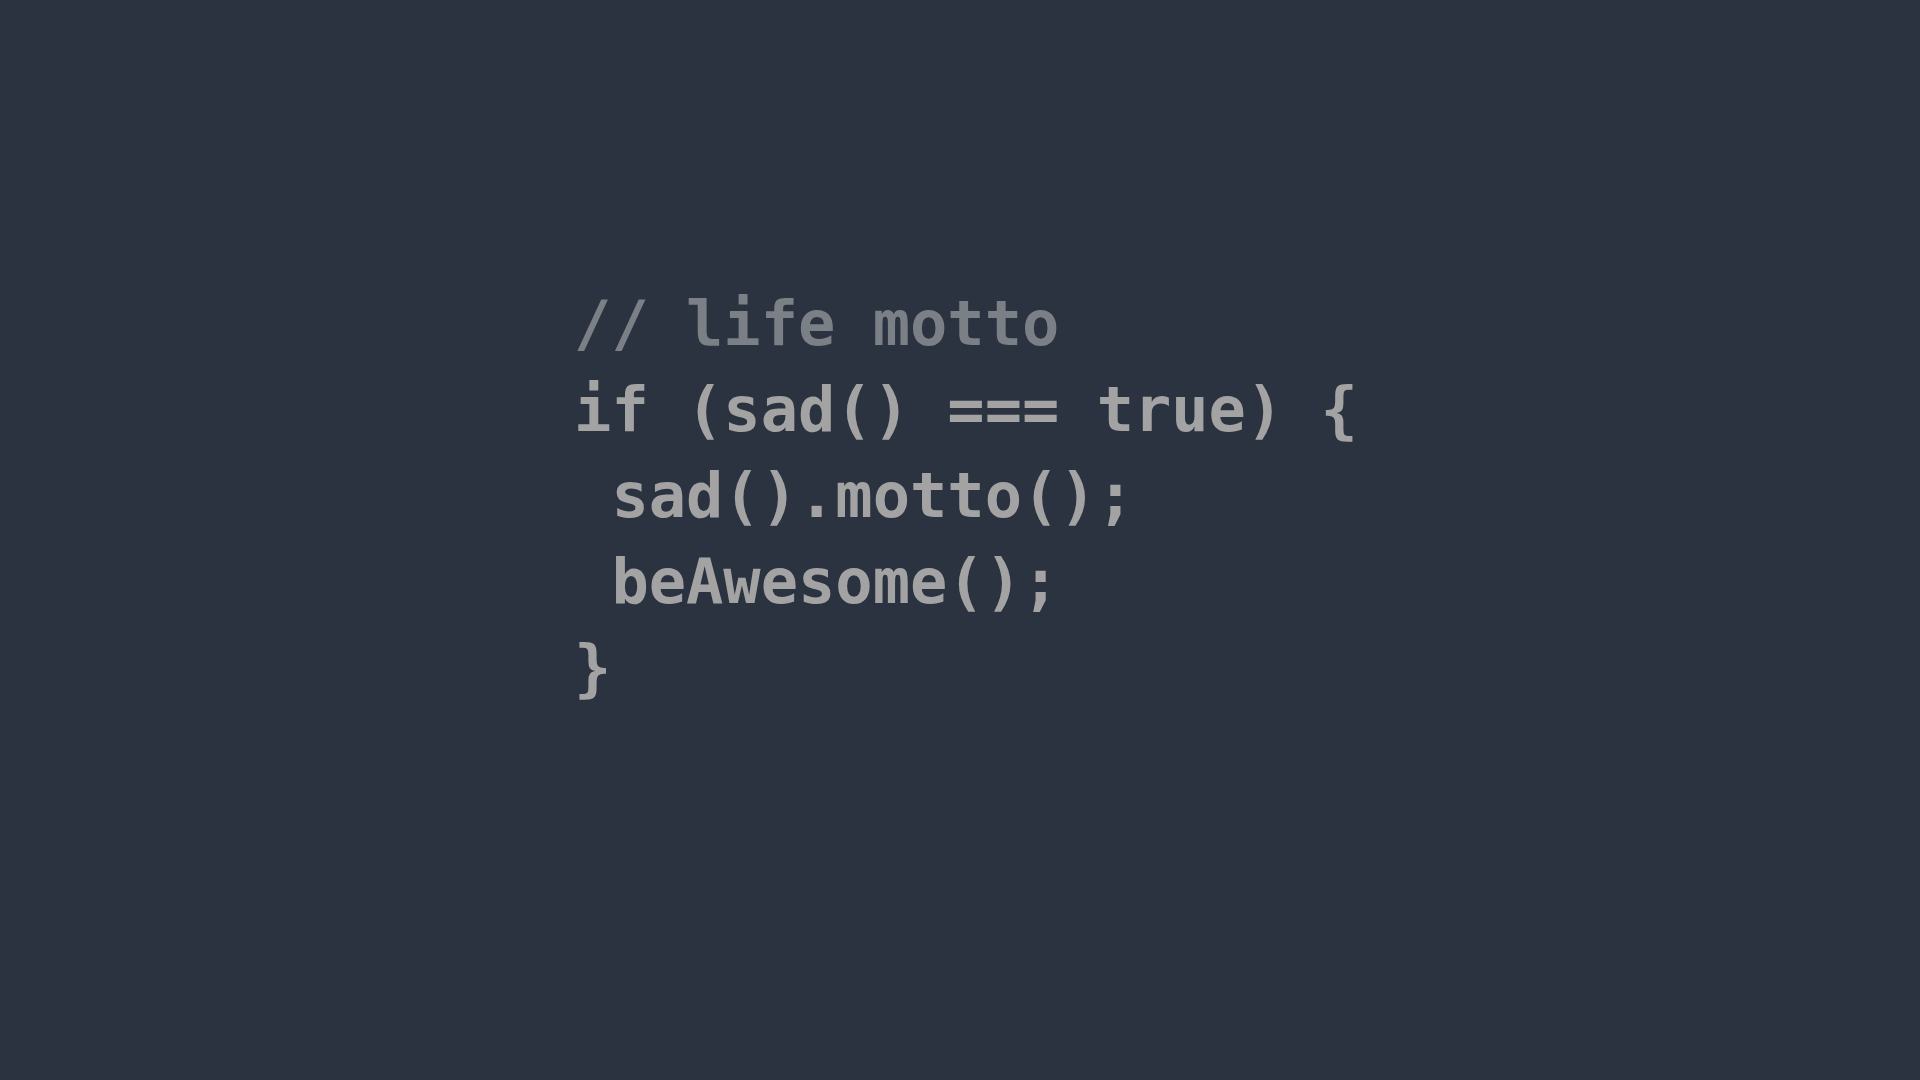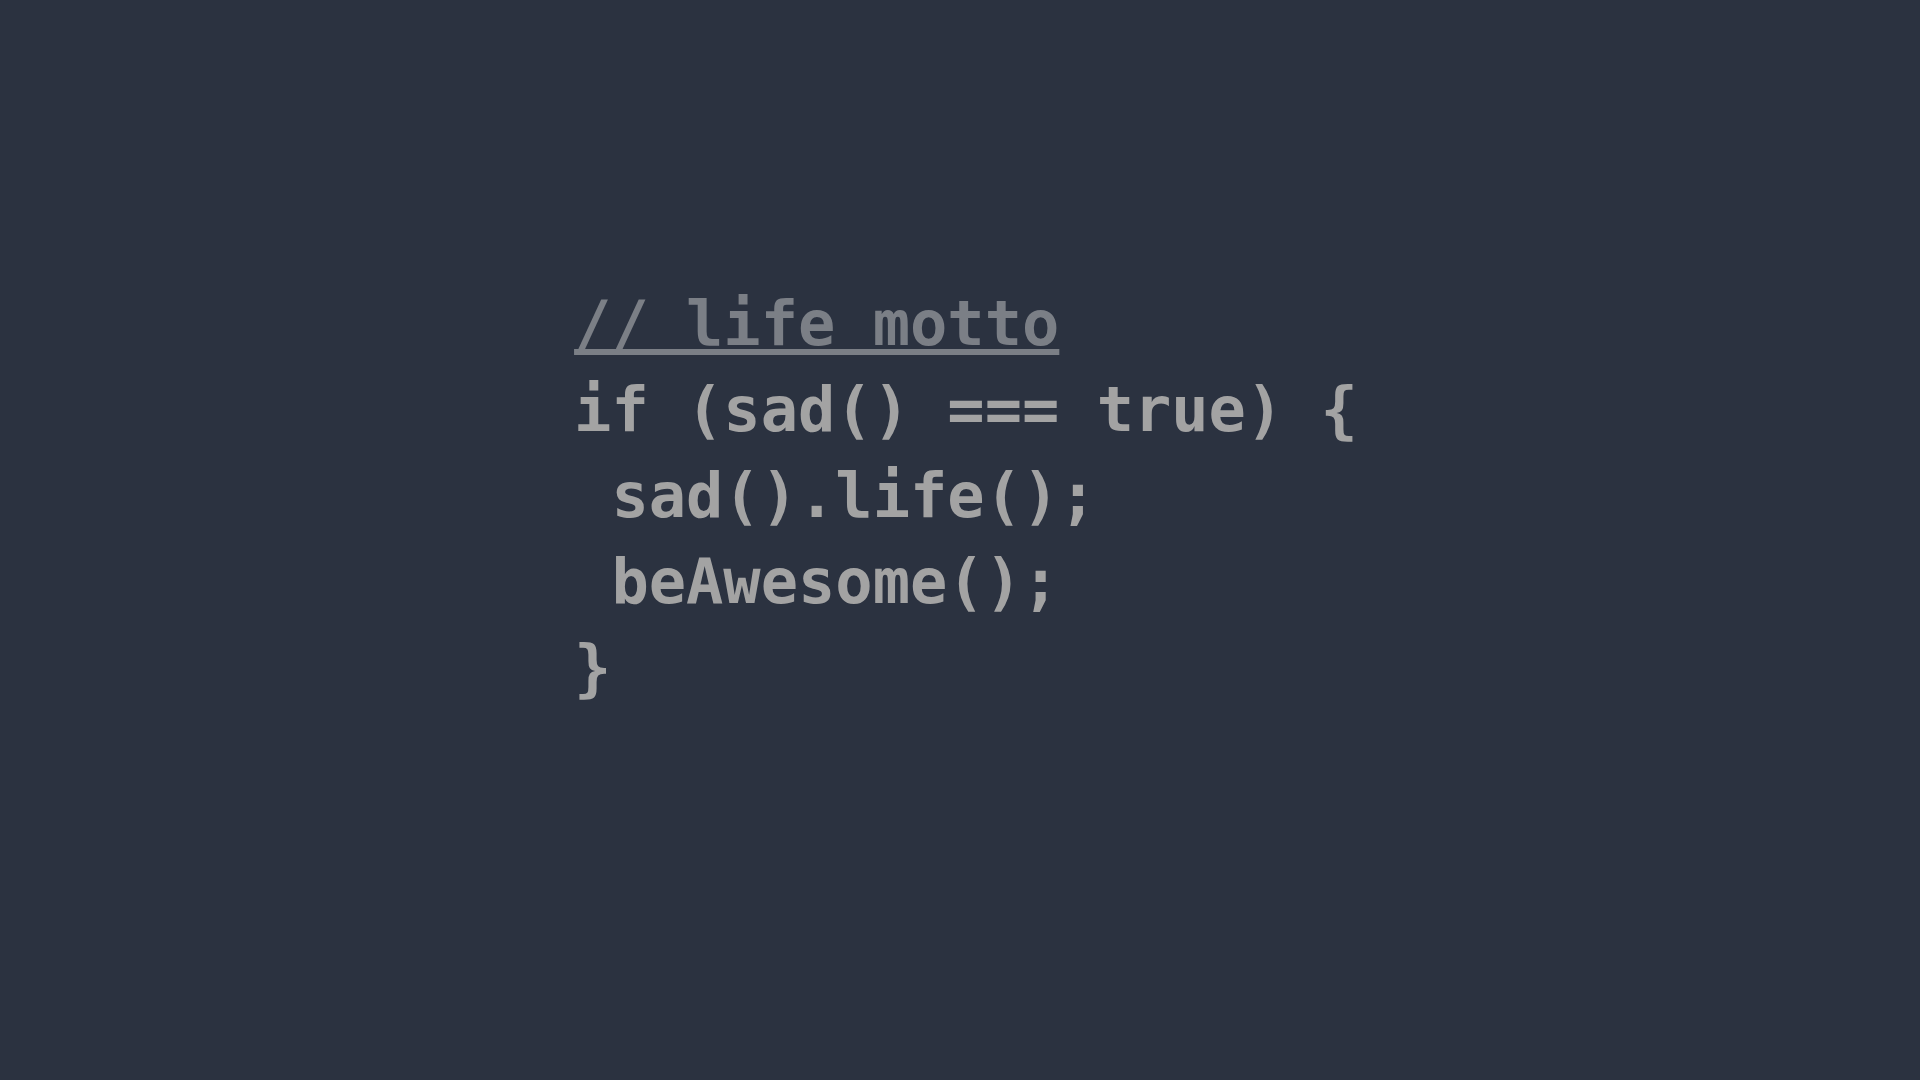--- a/index.html
+++ b/index.html
@@ -20,26 +20,25 @@
       font-family: "DejaVu Sans Mono", "Ubuntu Mono", "Liberation Mono", Consolas, "Courier New", monospace;
       font-size: 62px;
       line-height: 1.39;
       font-weight: 600;
       white-space: pre;
       letter-spacing: 0px;
       transform: translate(6px, -44px);
     }
     .comment {
       color: #7b7f86;
-      text-decoration: underline;
     }
     .code {
       color: #a3a3a3;
     }
   </style>
 </head>
 <body>
 
 <div class="code-block"><span class="comment">// life motto</span>
 <span class="code">if (sad() === true) {</span>
-<span class="code"> sad().life();</span>
+<span class="code"> sad().motto();</span>
 <span class="code"> beAwesome();</span>
 <span class="code">}</span></div>
 
 </body></html>

